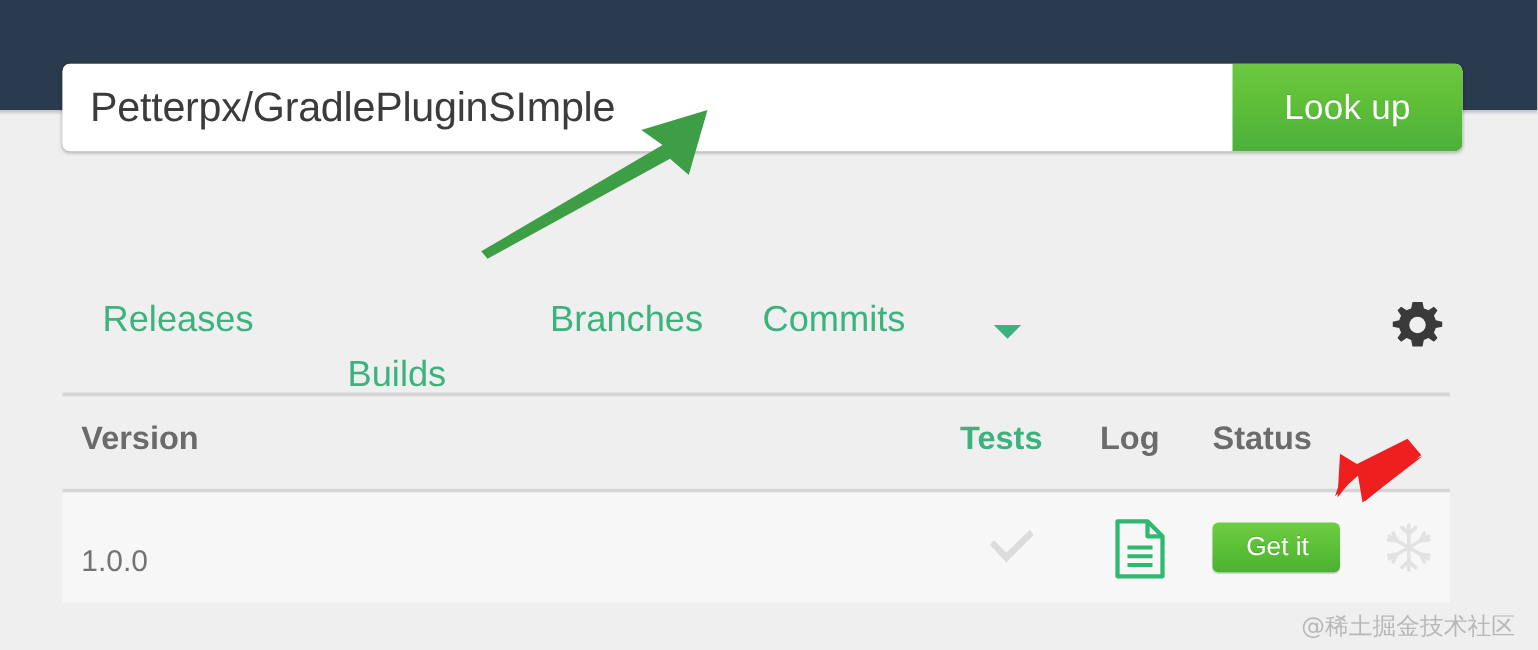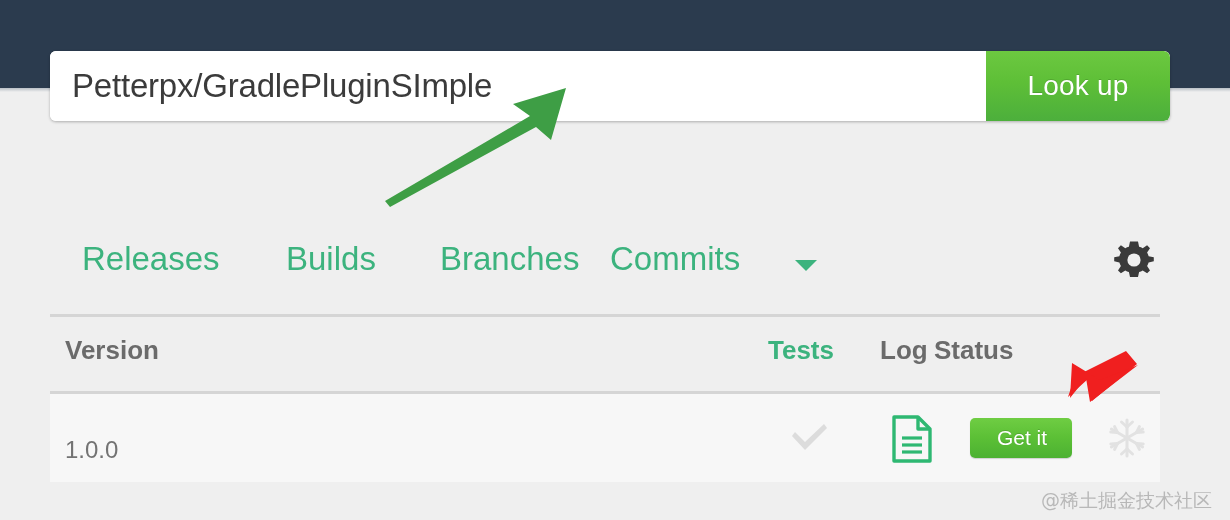--- a/index.html
+++ b/index.html
@@ -73,28 +73,28 @@
   #nav {
     position: absolute;
     left: 50px;
     top: 240px;
     width: 1120px;
     height: 62px;
   }
   .nav-link {
     position: absolute;
     top: 0;
-    font-size: 33px;
+    font-size: 29px;
     color: #3cb37e;
     text-decoration: none;
     cursor: pointer;
     white-space: nowrap;
   }
   #nav-releases { left: 32px; }
-  #nav-builds   { left: 236px; }
+  #nav-builds   { left: 228px; margin-top: 44px; }
   #nav-branches { left: 390px; }
   #nav-commits  { left: 560px; }
   #nav-caret {
     position: absolute;
     left: 745px;
     top: 20px;
     width: 0; height: 0;
     border-left: 11px solid transparent;
     border-right: 11px solid transparent;
     border-top: 11px solid #3cb37e;
@@ -131,21 +131,21 @@
     position: absolute;
     top: 18px;
     font-size: 26px;
     font-weight: bold;
     color: #6b6b6b;
     white-space: nowrap;
   }
   #th-version { left: 15px; }
   #th-tests   { left: 718px; color: #3cb37e; cursor: pointer; }
   #th-log     { left: 830px; }
-  #th-status  { left: 884px; }
+  #th-status  { left: 920px; }
 
   #table-header-divider {
     position: absolute;
     left: 50px;
     top: 391px;
     width: 1110px;
     height: 3px;
     background: #d5d5d5;
   }
 

